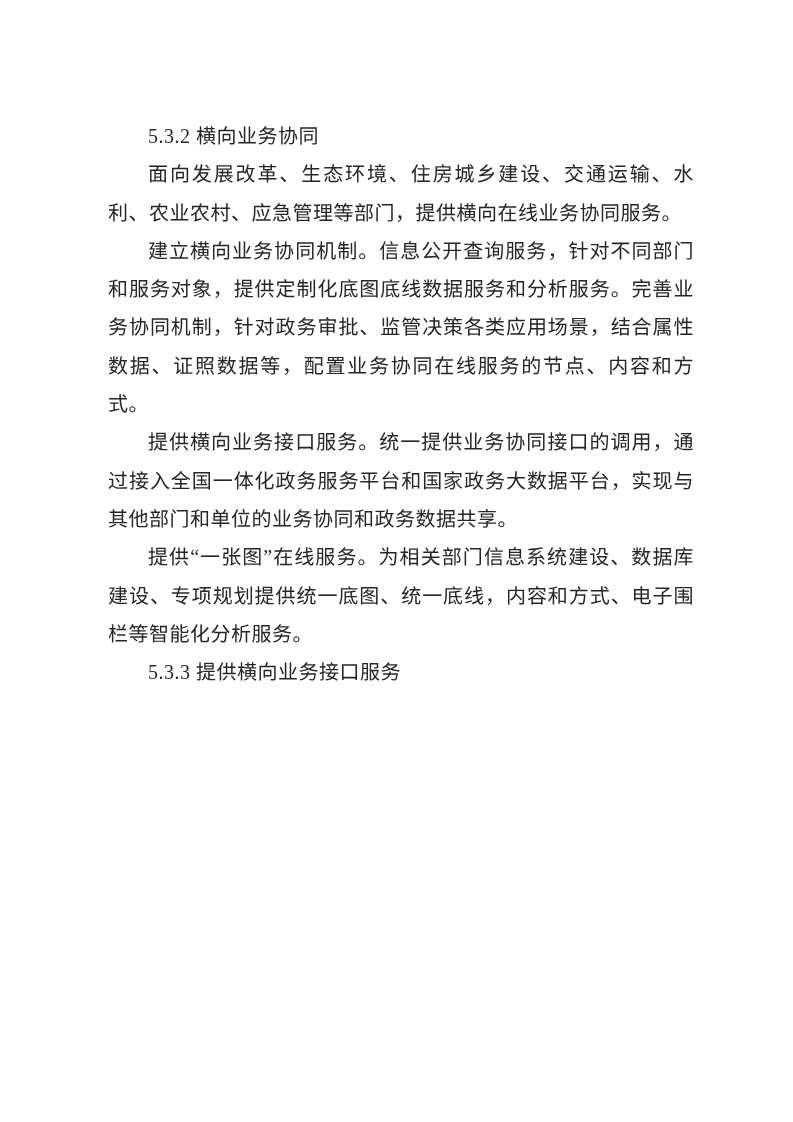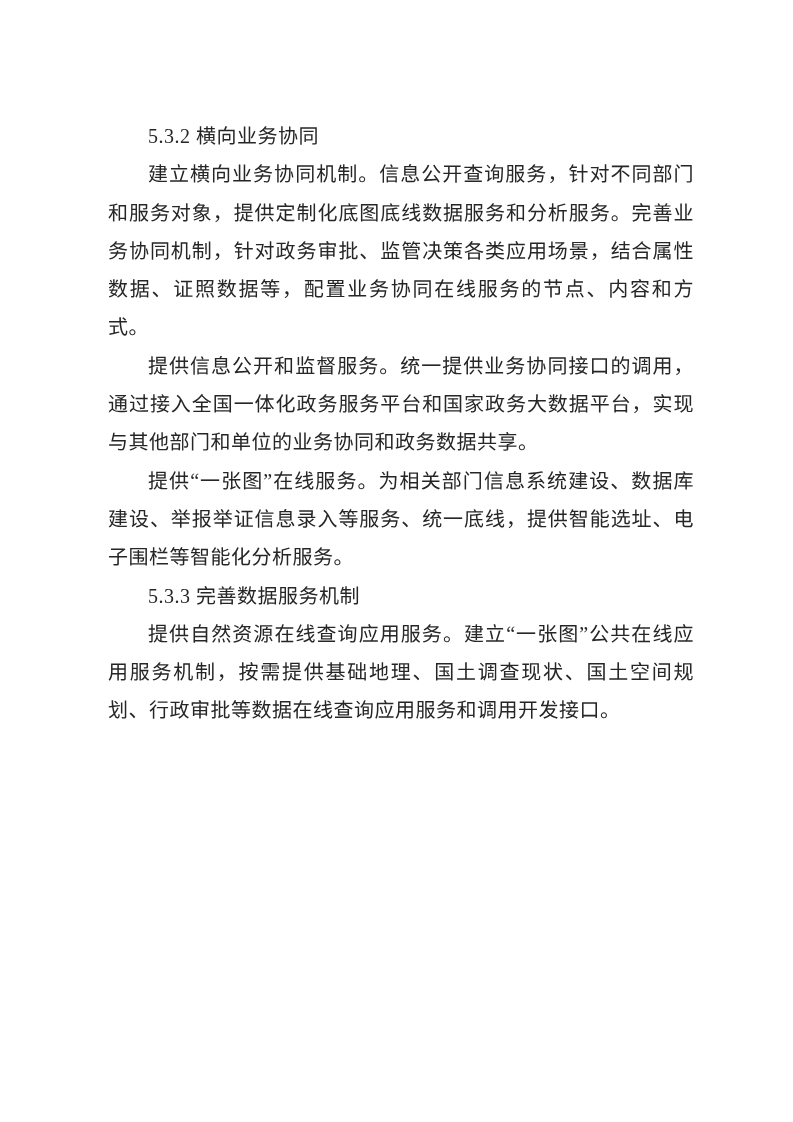--- a/index.html
+++ b/index.html
@@ -48,22 +48,22 @@
     white-space: pre;
   }
 </style>
 </head>
 <body>
 
 <div class="page">
 
   <div class="content">
     <p class="block heading">5.3.2 横向业务协同</p>
+    <p class="block paragraph">面向发展改革、生态环境、住房城乡建设、交通运输、水利、农业农村、应急管理等部门，提供横向在线业务协同服务。</p>
     <p class="block paragraph">建立横向业务协同机制。信息公开查询服务，针对不同部门和服务对象，提供定制化底图底线数据服务和分析服务。完善业务协同机制，针对政务审批、监管决策各类应用场景，结合属性数据、证照数据等，配置业务协同在线服务的节点、内容和方式。</p>
-    <p class="block paragraph">提供信息公开和监督服务。统一提供业务协同接口的调用，通过接入全国一体化政务服务平台和国家政务大数据平台，实现与其他部门和单位的业务协同和政务数据共享。</p>
-    <p class="block paragraph">提供“一张图”在线服务。为相关部门信息系统建设、数据库建设、举报举证信息录入等服务、统一底线，提供智能选址、电子围栏等智能化分析服务。</p>
-    <p class="block heading">5.3.3 完善数据服务机制</p>
-    <p class="block paragraph">提供自然资源在线查询应用服务。建立“一张图”公共在线应用服务机制，按需提供基础地理、国土调查现状、国土空间规划、行政审批等数据在线查询应用服务和调用开发接口。</p>
+    <p class="block paragraph">提供横向业务接口服务。统一提供业务协同接口的调用，通过接入全国一体化政务服务平台和国家政务大数据平台，实现与其他部门和单位的业务协同和政务数据共享。</p>
+    <p class="block paragraph">提供“一张图”在线服务。为相关部门信息系统建设、数据库建设、专项规划提供统一底图、统一底线，内容和方式、电子围栏等智能化分析服务。</p>
+    <p class="block heading">5.3.3 提供横向业务接口服务</p>
   </div>
 
   <div class="footer">— 54 —</div>
 
 </div>
 
 </body></html>

